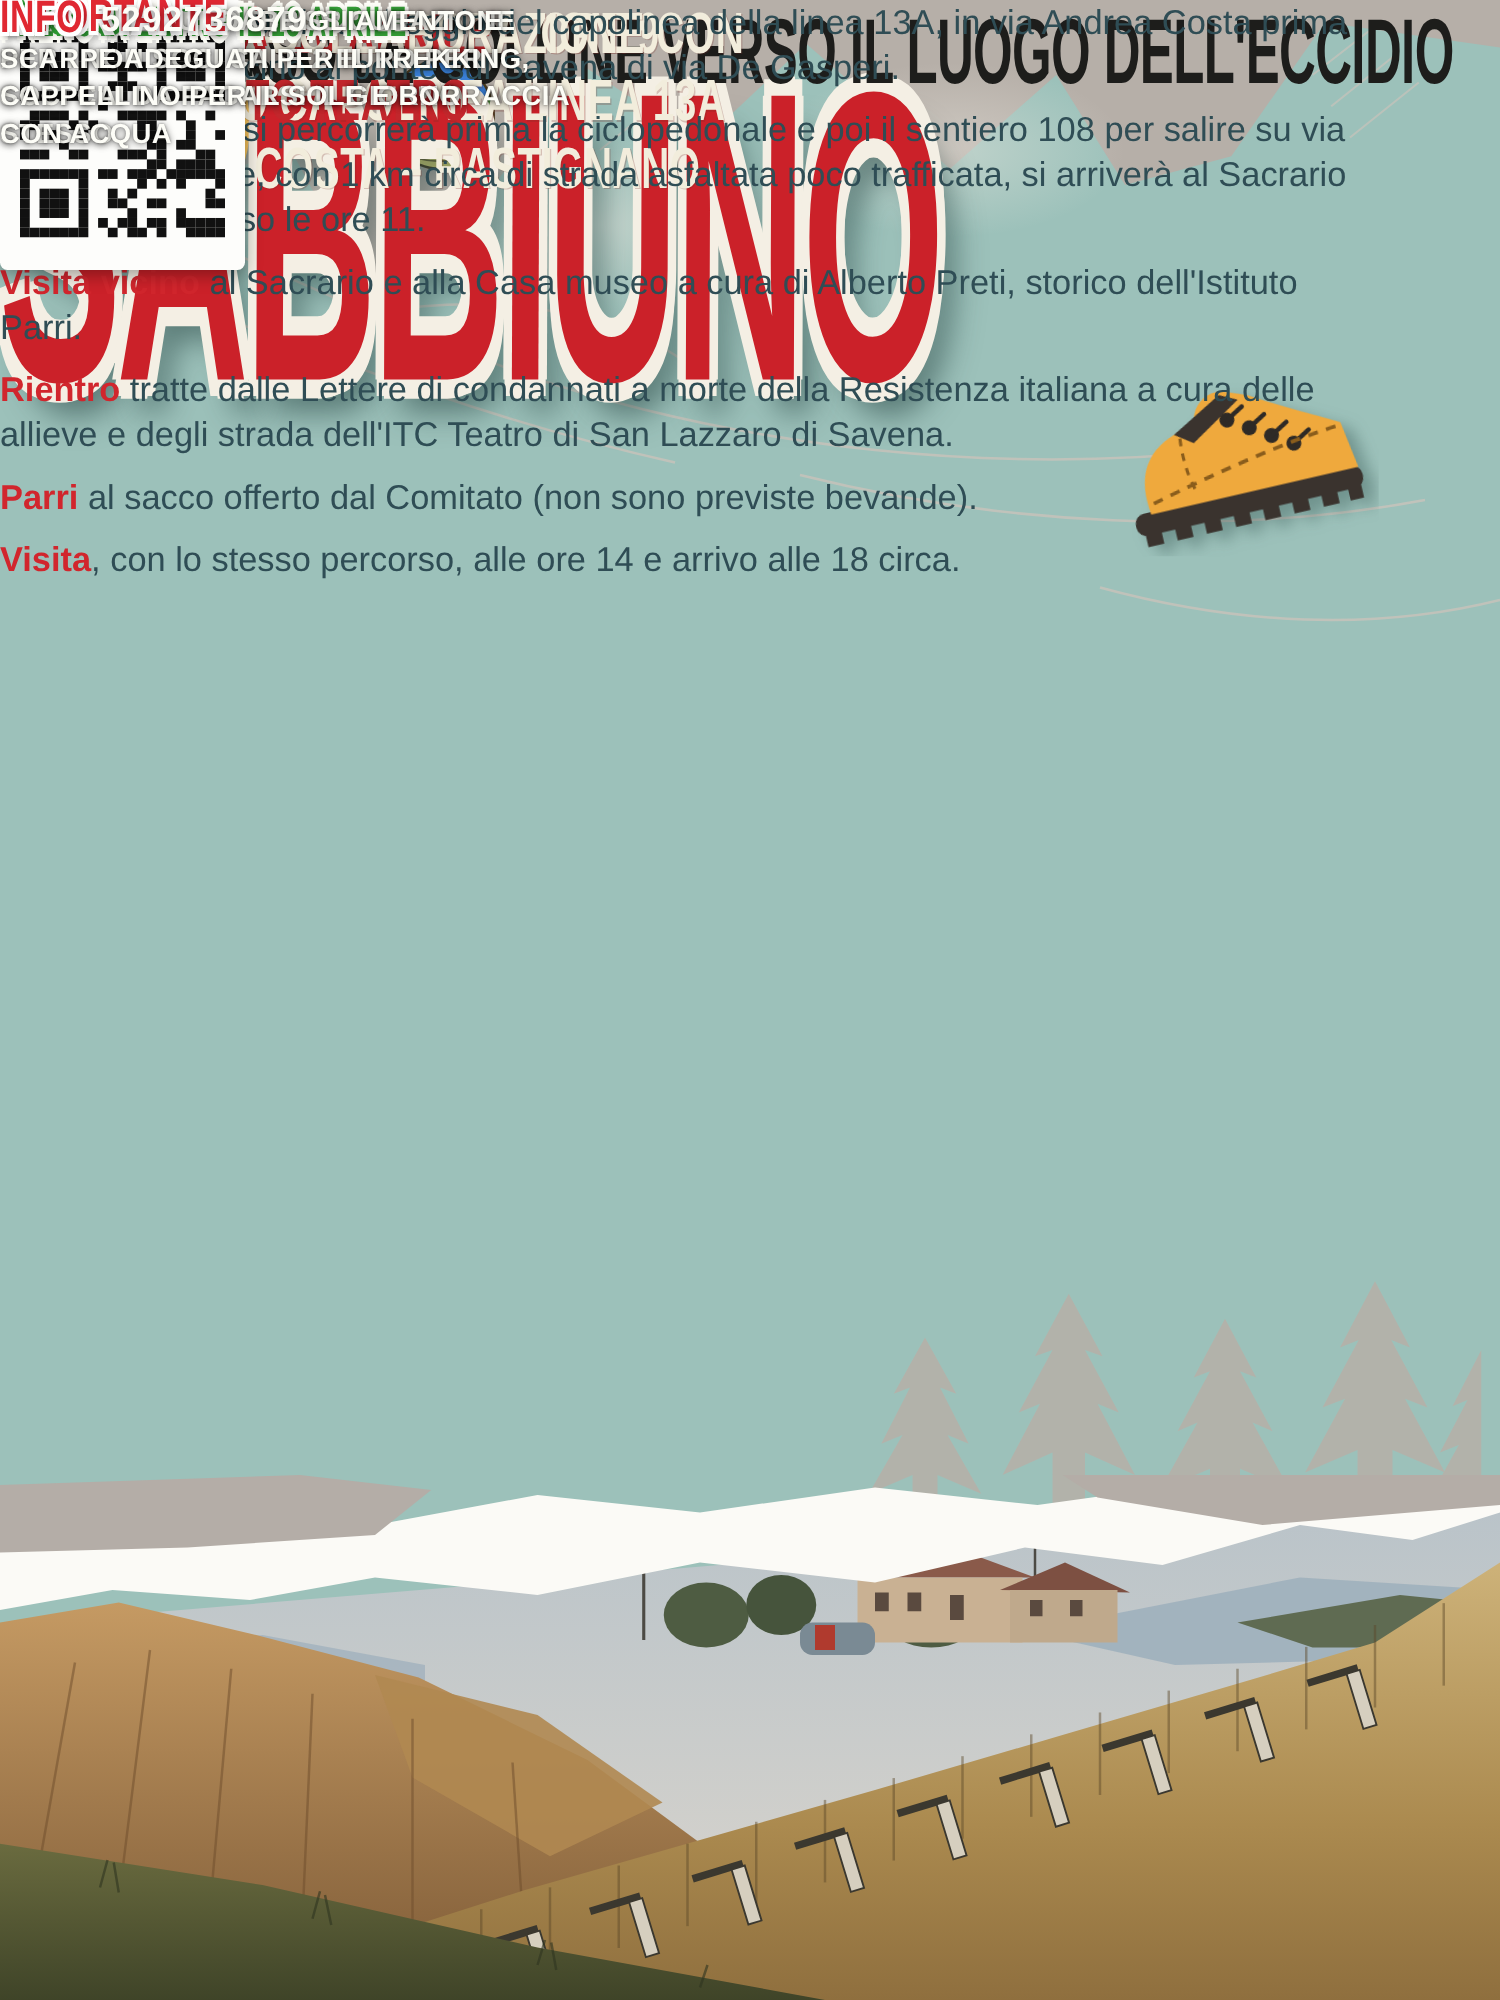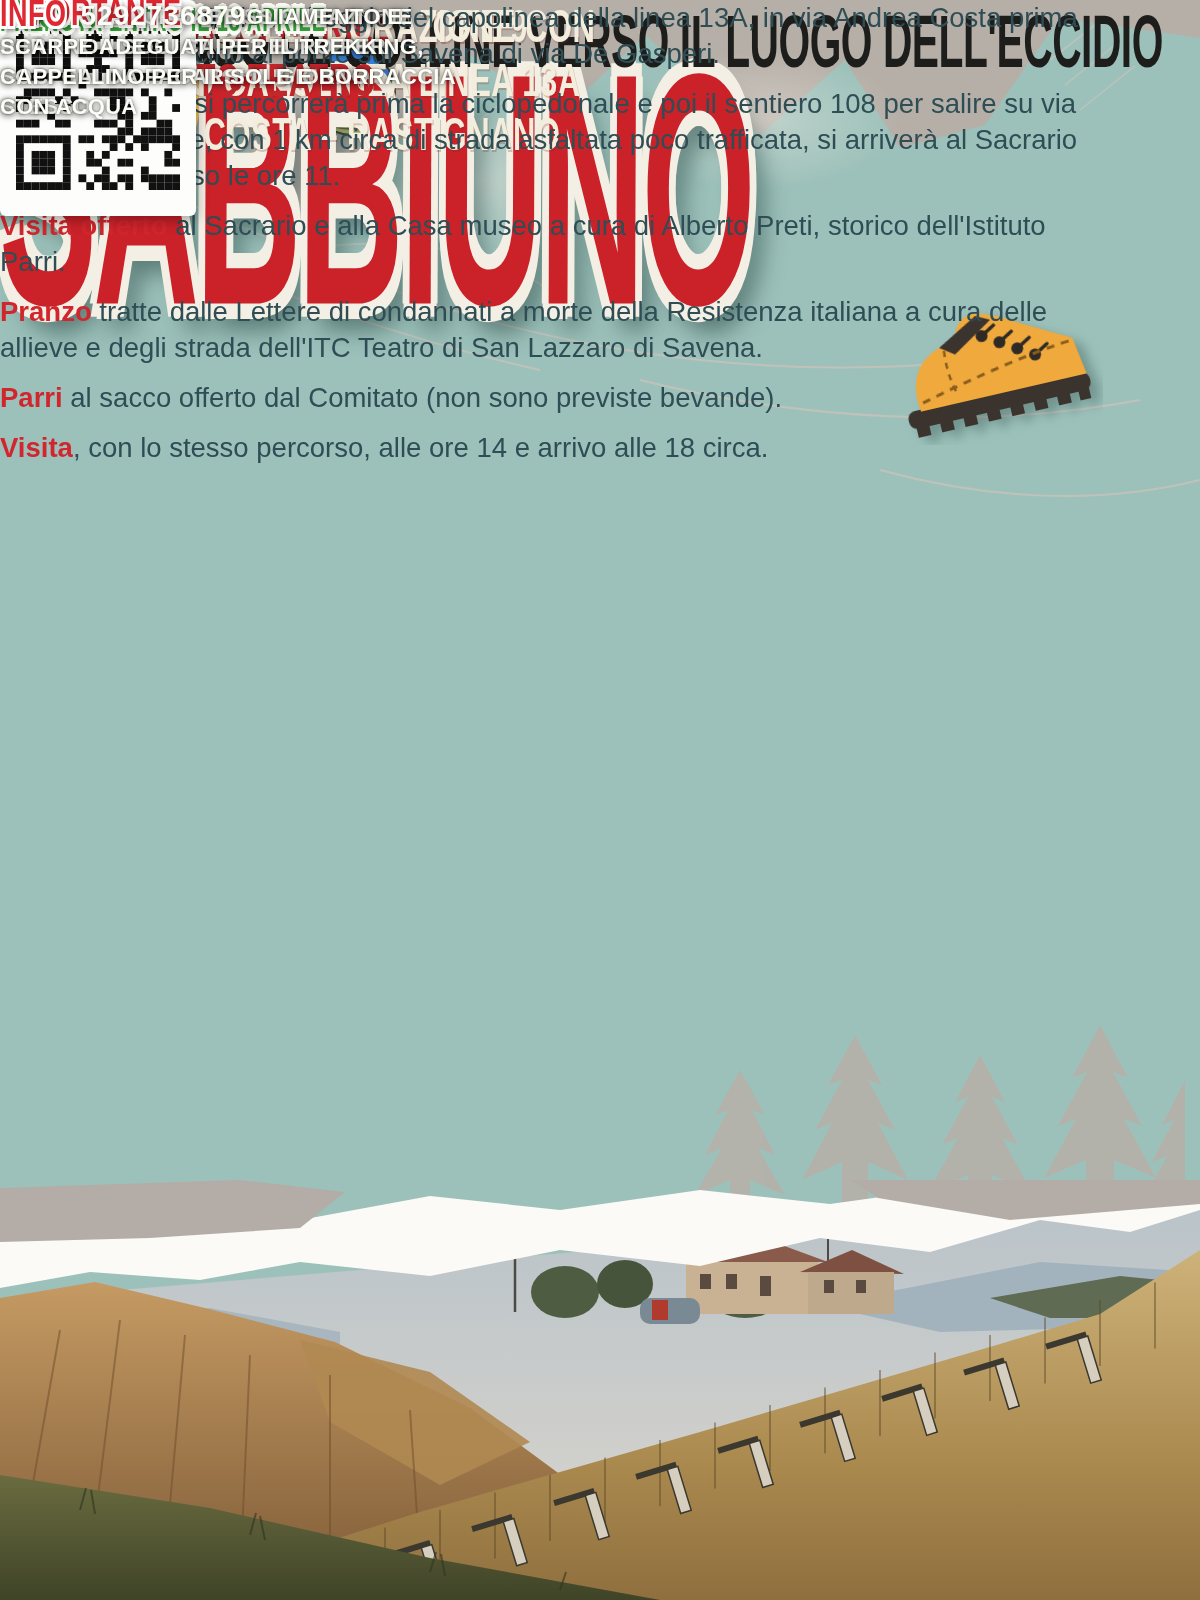--- a/index.html
+++ b/index.html
@@ -225,22 +225,22 @@
       <span class="ev-cream">E</span>
       <span class="ev-red">ITC TEATRO</span>
     </div>
   </div>
 
   <div class="abs cond prog-heading" style="left:55;top:778">PROGRAMMA</div>
 
   <div class="abs prog-body" style="left:55;top:822">
     <p class="prog-item"><span class="lead">Ritrovo</span><span> alle ore 9 al parcheggio del capolinea della linea 13A, in via Andrea Costa prima della rotatoria vicino al ponte sul Savena di via De Gasperi.</span></p>
     <p class="prog-item"><span class="lead">Percorso</span><span>: da lì si percorrerà prima la ciclopedonale e poi il sentiero 108 per salire su via di Sesto da dove, con 1 km circa di strada asfaltata poco trafficata, si arriverà al Sacrario di Sabbiuno verso le ore 11.</span></p>
-    <p class="prog-item"><span class="lead">Visita offerto</span><span> al Sacrario e alla Casa museo a cura di Alberto Preti, storico dell'Istituto Parri.</span></p>
-    <p class="prog-item"><span class="lead">Pranzo</span><span> tratte dalle Lettere di condannati a morte della Resistenza italiana a cura delle allieve e degli strada dell'ITC Teatro di San Lazzaro di Savena.</span></p>
+    <p class="prog-item"><span class="lead">Visita vicino</span><span> al Sacrario e alla Casa museo a cura di Alberto Preti, storico dell'Istituto Parri.</span></p>
+    <p class="prog-item"><span class="lead">Rientro</span><span> tratte dalle Lettere di condannati a morte della Resistenza italiana a cura delle allieve e degli strada dell'ITC Teatro di San Lazzaro di Savena.</span></p>
     <p class="prog-item"><span class="lead">Parri</span><span> al sacco offerto dal Comitato (non sono previste bevande).</span></p>
     <p class="prog-item" style="margin-bottom:0"><span class="lead">Visita</span><span>, con lo stesso percorso, alle ore 14 e arrivo alle 18 circa.</span></p>
   </div>
 
   <svg class="abs" style="left:0;top:1180" width="1200" height="420" viewBox="0 0 1200 420">
     <defs>
       <linearGradient id="sky" x1="0" y1="0" x2="0" y2="1">
         <stop offset="0" stop-color="#b9c3c9"></stop>
           <stop offset="1" stop-color="#dcd6cd"></stop>
       </linearGradient>

